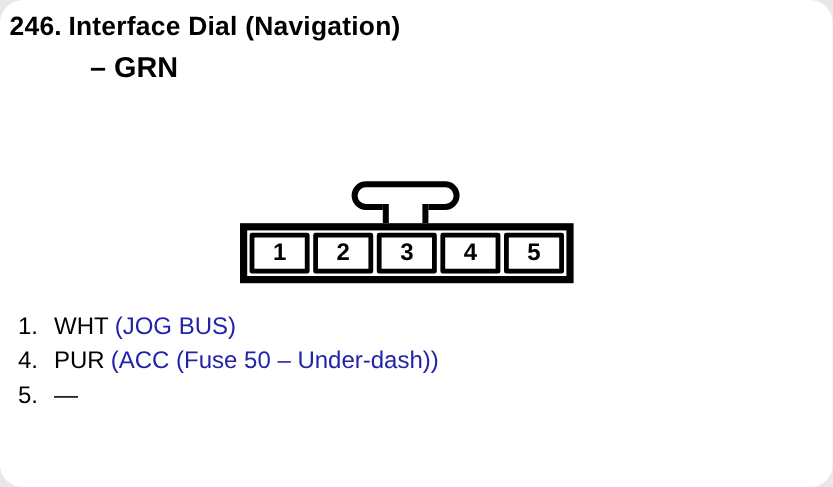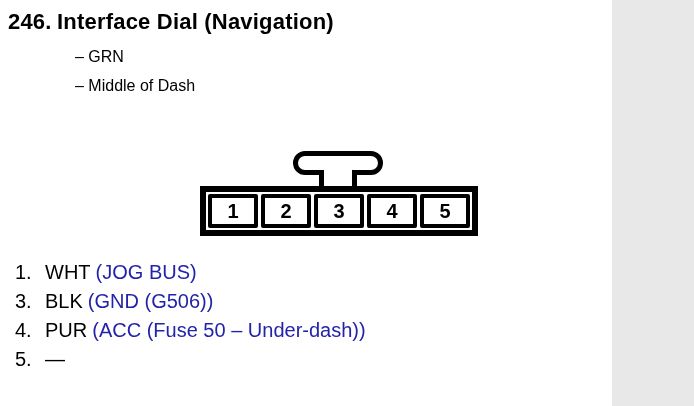--- a/index.html
+++ b/index.html
@@ -1,45 +1,47 @@
 <!DOCTYPE html>
 <html style="--signal-blue: #2323aa; --ink: #000000; --paper: #ffffff;"><head>
 <meta charset="utf-8">
 <style>
   :root { --signal-blue: #2323aa; --ink: #000000; --paper: #ffffff; }
   html, body { margin: 0; padding: 0; }
   body { background: #e8e8e8; }
   .page {
     position: relative;
-    width: 612px;
+    width: 694px;
     height: 406px;
     background: var(--paper);
     font-family: "Liberation Sans", sans-serif;
     color: var(--ink);
     overflow: hidden;
+    border-radius: 19px;
   }
   
   .heading {
     position: absolute;
     left: 8px;
     top: 9px;
     font-size: 22px;
     font-weight: bold;
     letter-spacing: 0.2px;
     white-space: nowrap;
   }
   .item-number { display: inline-block; width: 49px; }
   
   .details {
     position: absolute;
     left: 75px;
     top: 42px;
-    font-size: 16px;
+    font-size: 24px;
     line-height: 29px;
     white-space: nowrap;
+    font-weight: bold;
   }
   
   .latch {
     position: absolute;
     left: 293px;
     top: 151px;
     width: 90px;
     height: 35px;
   }
   .latch-bar {
@@ -102,21 +104,20 @@
 <body>
 
 <div class="page">
 
   <div class="heading">
     <span class="item-number">246.</span><span class="item-title">Interface Dial (Navigation)</span>
   </div>
 
   <div class="details">
     <div class="detail-line">– GRN</div>
-    <div class="detail-line">– Middle of Dash</div>
   </div>
 
   <div class="latch">
     <div class="latch-bar"></div>
     <div class="latch-neck"></div>
   </div>
 
   <div class="connector-body">
     <div class="cavity">
         <span>1</span>
@@ -133,23 +134,20 @@
     <div class="cavity">
         <span>5</span>
       </div>
   </div>
 
   <div class="pin-list">
     <div class="pin-row">
       <span class="pin-num">1.</span><span class="pin-color">WHT</span><span class="pin-signal">(JOG BUS)</span>
     </div>
     <div class="pin-row">
-      <span class="pin-num">3.</span><span class="pin-color">BLK</span><span class="pin-signal">(GND (G506))</span>
-    </div>
-    <div class="pin-row">
       <span class="pin-num">4.</span><span class="pin-color">PUR</span><span class="pin-signal">(ACC (Fuse 50 – Under-dash))</span>
     </div>
     <div class="pin-row">
       <span class="pin-num">5.</span><span class="pin-color">—</span><span class="pin-signal"></span>
     </div>
   </div>
 
 </div>
 
 </body></html>

